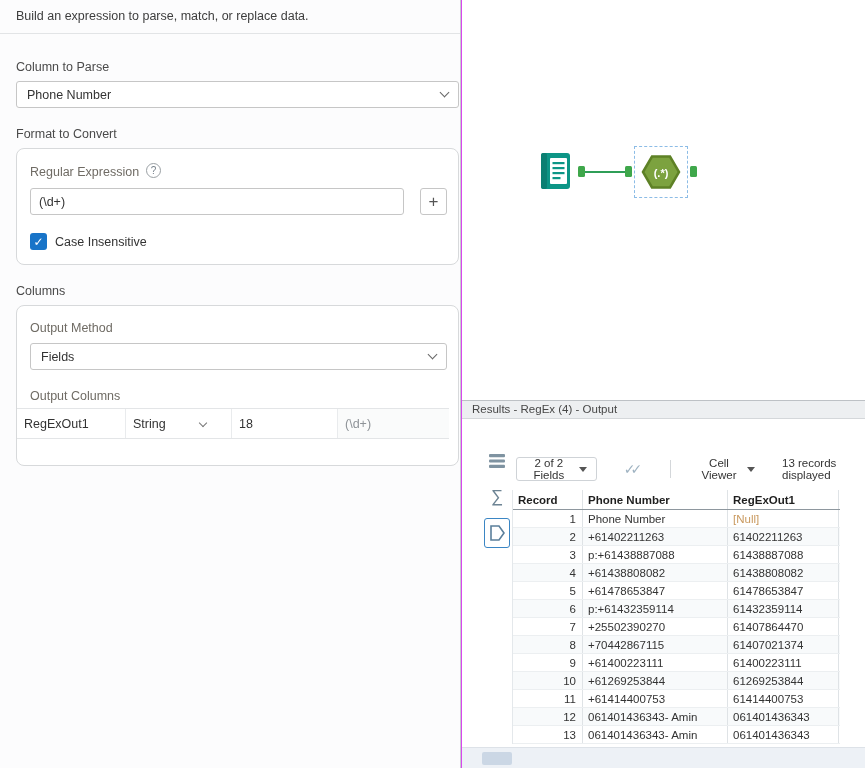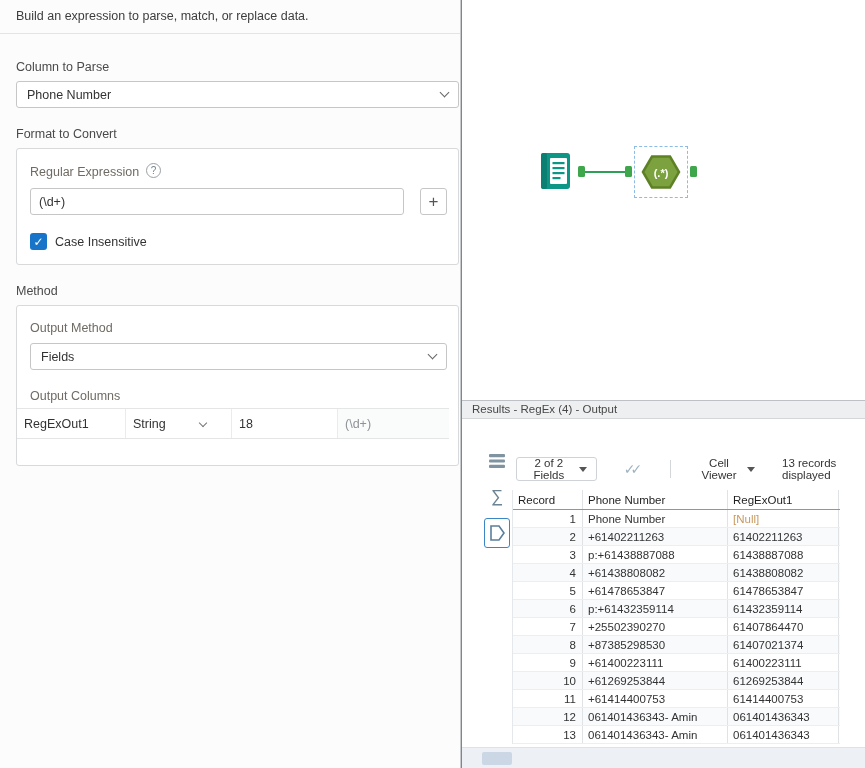--- a/index.html
+++ b/index.html
@@ -10,21 +10,21 @@
   
   .cfg{position:absolute;left:0;top:0;width:461px;height:768px;background:#fcfcfd;border-right:1px solid #c6cacd}
   .cfg-intro{position:absolute;left:16px;top:9px;width:432px;font-size:12.5px;color:#3d3d3d}
   .cfg-divider{position:absolute;left:0;top:33px;width:100%;border-top:1px solid #e2e4e6}
   .cfg-label{position:absolute;left:16px;font-size:12.5px;font-weight:400;color:#4a4a4a}
   .lbl-col{top:60px}.lbl-fmt{top:127px}.lbl-out{top:284px}
   .selectbox{position:absolute;height:27px;background:#fff;border:1px solid #c6c6c6;border-radius:3px;display:flex;align-items:center;padding:0 10px;cursor:pointer}
   .sel-col{left:16px;top:81px;width:443px}
   .sel-text{font-size:12.5px;color:#333;flex:1}
   .chev{width:7px;height:7px;border-right:1.4px solid #666;border-bottom:1.4px solid #666;transform:rotate(45deg);margin-top:-4px;flex:none}
-  .groupbox{position:absolute;left:16px;width:443px;background:#fff;border:1px solid #d7d9db;border-radius:3px}
+  .groupbox{position:absolute;left:16px;width:443px;background:#fff;border:1px solid #d7d9db;border-radius:8px}
   .box-fmt{top:148px;height:117px}
   .box-out{top:305px;height:161px}
   .sub-label{position:absolute;font-size:12.5px;color:#6f6b64}
   .lbl-regex{left:13px;top:16px}
   .help{position:absolute;left:129px;top:14px;width:15px;height:15px;border:1px solid #9aa0a4;border-radius:50%;font-size:10px;color:#77818a;text-align:center;line-height:13px;cursor:pointer}
   .regex-input{position:absolute;left:13px;top:39px;width:374px;height:27px;border:1px solid #c6c6c6;border-radius:3px;font-size:12.5px;color:#333;padding:0 8px;font-family:inherit;background:#fff}
   .plus-btn{position:absolute;left:403px;top:39px;width:27px;height:27px;border:1px solid #c6c6c6;border-radius:3px;background:#fff;font-size:17px;color:#555;cursor:pointer;line-height:1;font-family:inherit}
   .checkbox{position:absolute;left:13px;top:84px;width:17px;height:17px;background:#1874c8;border-radius:3px;display:flex;align-items:center;justify-content:center;cursor:pointer}
   .checkmark{color:#fff;font-size:12px;line-height:1}
   .chk-label{position:absolute;left:38px;top:86px;font-size:12.5px;color:#333}
@@ -65,21 +65,21 @@
   .res-toolbar{position:absolute;left:0;top:33px;height:34px;right:0;display:flex;align-items:center;padding-left:6px;gap:27px}
   .fields-btn{display:flex;align-items:center;gap:7px;border:1px solid #cfd3d7;border-radius:3px;background:#fff;height:24px;padding:0 9px;font-size:11.5px;color:#333;cursor:pointer;font-family:inherit}
   .caret{width:0;height:0;border-left:4px solid transparent;border-right:4px solid transparent;border-top:5px solid #555}
   .dblcheck{font-size:14px;color:#9fb3c2;letter-spacing:-5px;padding-right:6px;cursor:pointer}
   .tb-sep{width:1px;height:18px;background:#d4d7da}
   .cellviewer-btn{display:flex;align-items:center;gap:7px;font-size:11.5px;color:#333;background:none;border:none;cursor:pointer;font-family:inherit}
   .records-text{font-size:11.5px;color:#333}
   .grid{position:absolute;left:2px;top:71px;width:328px;border-left:1px solid #e4e8eb}
   .g-row{display:flex;height:18px;border-bottom:1px solid #eceff1;background:#fff}
   .g-head{height:20px;border-bottom:1px solid #8e979e}
-  .g-head .g-cell{font-weight:400;color:#1f1f1f}
+  .g-head .g-cell{font-weight:700;color:#1f1f1f}
   .g-cell{font-size:11.5px;color:#333;padding:0 5px;display:flex;align-items:center;border-right:1px solid #dfe3e6;overflow:hidden;white-space:nowrap}
   .g-rec{width:70px;justify-content:flex-end;padding-right:6px}
   .g-head .g-rec{justify-content:flex-start}
   .g-phone{width:145px}
   .g-out{width:111px}
   .g-rows .g-row:nth-child(even){background:#f8fafb}
   .nullv{color:#c9995e}
   .res-scroll{position:absolute;left:0;right:0;bottom:0;height:21px;background:#edf1f6;border-top:1px solid #dde2e8}
   .res-thumb{position:absolute;left:20px;top:4px;width:30px;height:13px;background:#cbd7e5;border-radius:2px;cursor:pointer}
 </style>
@@ -103,21 +103,21 @@
       <div class="sub-label lbl-regex">Regular Expression</div>
       <div class="help">?</div>
       <input class="regex-input" type="text" value="(\d+)" style="">
       <button class="plus-btn">+</button>
       <span class="checkbox">
         <span class="checkmark">✓</span>
       </span>
       <span class="chk-label">Case Insensitive</span>
     </div>
 
-    <div class="cfg-label lbl-out">Method</div>
+    <div class="cfg-label lbl-out">Columns</div>
     <div class="groupbox box-out">
       <div class="sub-label lbl-method">Output Method</div>
       <div class="selectbox sel-method">
         <span class="sel-text">Fields</span>
         <span class="chev"></span>
       </div>
       <div class="sub-label lbl-outcols">Output Columns</div>
 
       <div class="cols-table">
         <div class="ct-row">
@@ -229,21 +229,21 @@
               <div class="g-cell g-phone">p:+61432359114</div>
               <div class="g-cell g-out">61432359114</div>
             </div>
             <div class="g-row">
               <div class="g-cell g-rec">7</div>
               <div class="g-cell g-phone">+25502390270</div>
               <div class="g-cell g-out">61407864470</div>
             </div>
             <div class="g-row">
               <div class="g-cell g-rec">8</div>
-              <div class="g-cell g-phone">+87385298530</div>
+              <div class="g-cell g-phone">+70442867115</div>
               <div class="g-cell g-out">61407021374</div>
             </div>
             <div class="g-row">
               <div class="g-cell g-rec">9</div>
               <div class="g-cell g-phone">+61400223111</div>
               <div class="g-cell g-out">61400223111</div>
             </div>
             <div class="g-row">
               <div class="g-cell g-rec">10</div>
               <div class="g-cell g-phone">+61269253844</div>

